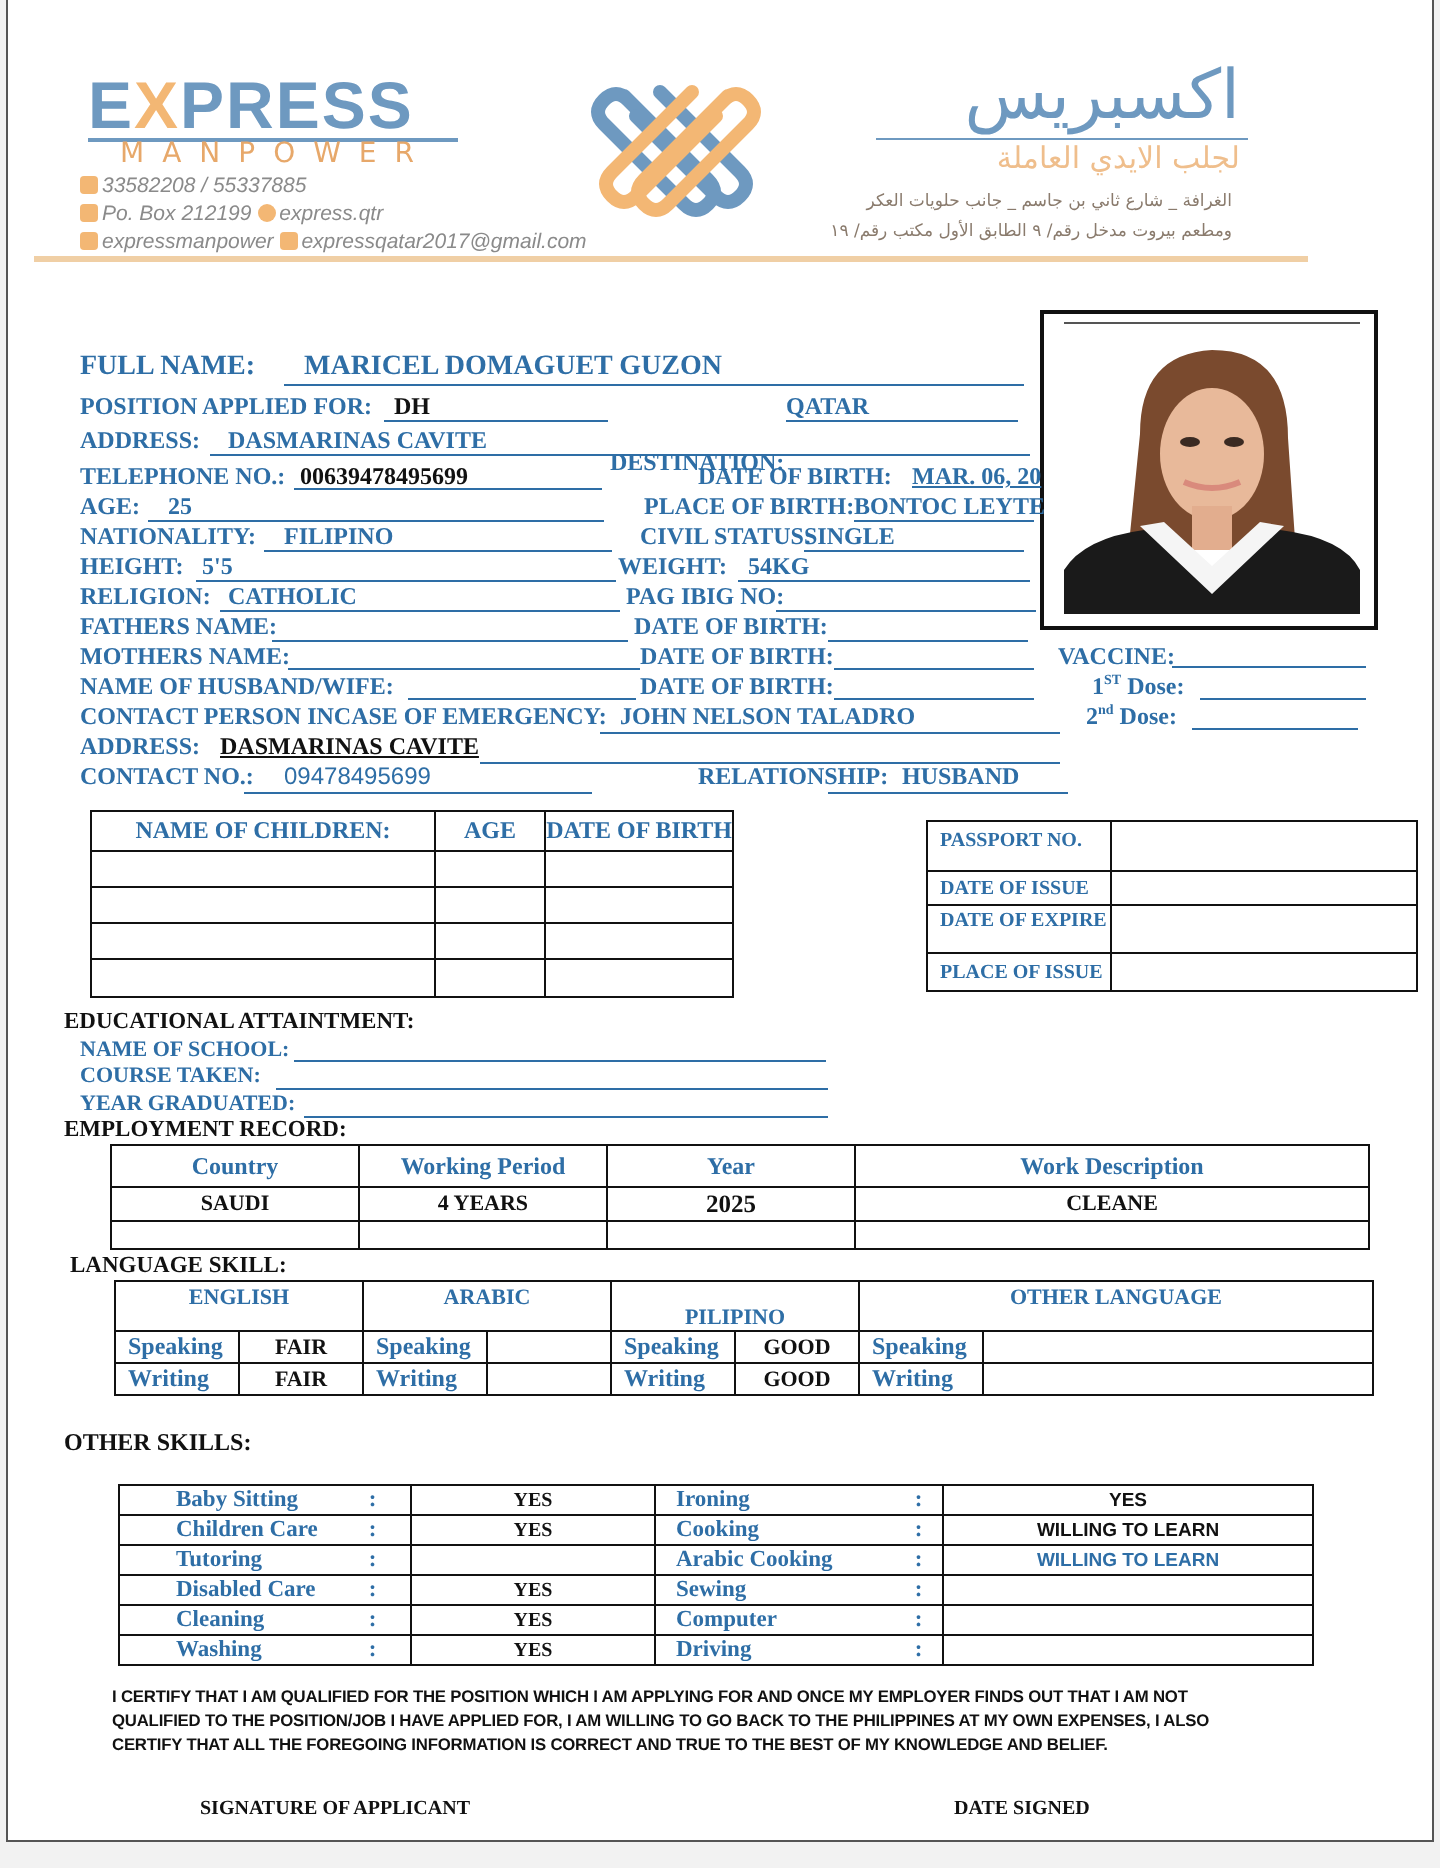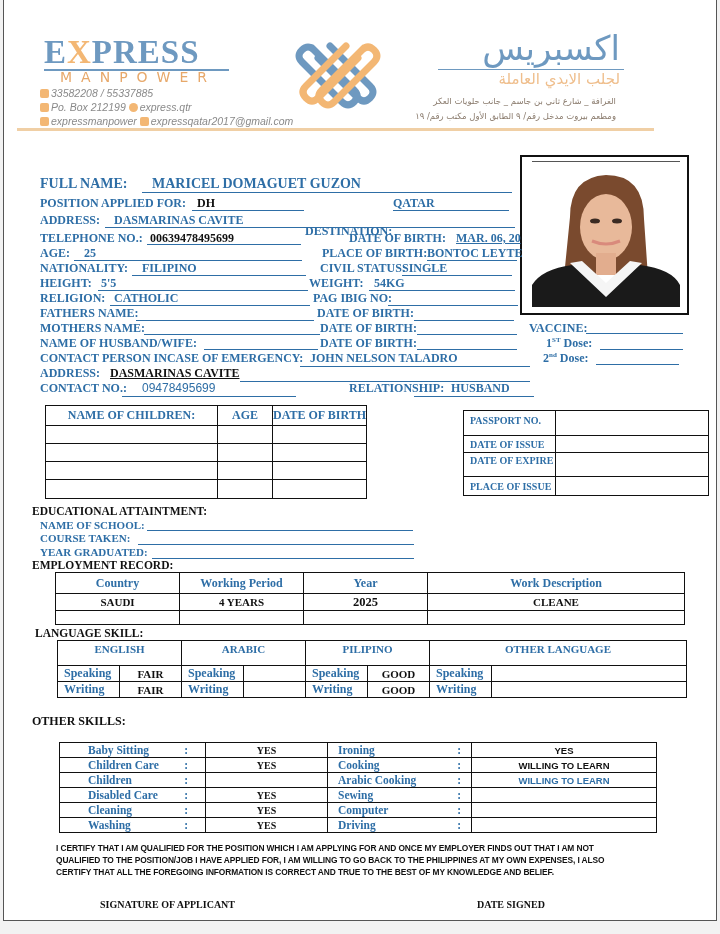--- a/index.html
+++ b/index.html
@@ -8,21 +8,21 @@
   .page { position: absolute; left: 3px; top: 0; width: 714px; height: 921px; background: #fff; border: 1px solid #555; border-top: none; }
   .bottom-bar { position: absolute; left: 0; top: 921px; width: 720px; height: 13px; background: #f2f2f2; }
   .abs { position: absolute; }
   .blue { color: #2e6ea6; }
   .dark { color: #111; }
   .lbl { font-family: "Liberation Serif", serif; font-weight: bold; color: #2e6ea6; font-size: 12px; white-space: nowrap; }
   .val { font-family: "Liberation Serif", serif; font-weight: bold; font-size: 12px; white-space: nowrap; }
   .ul { position: absolute; height: 0; border-bottom: 1px solid #2e6ea6; }
 
   
-  .logo-express { font-family: Liberation Serif, serif; font-weight: bold; font-size: 33px; color: #6e99c0; letter-spacing: 1px; }
+  .logo-express { font-family: Liberation Sans, sans-serif; font-weight: bold; font-size: 33px; color: #6e99c0; letter-spacing: 1px; }
   .logo-express .x { color: #f3b774; }
   .logo-manpower { font-family: "DejaVu Sans", sans-serif; font-size: 14px; color: #e7a86a; letter-spacing: 9px; }
   .contact-line { font-family: "Liberation Sans", sans-serif; font-size: 10.5px; color: #8a8a8a; white-space: nowrap; font-style: italic; }
   .ci { display: inline-block; width: 9px; height: 9px; border-radius: 2px; background: #f3b774; vertical-align: -1px; margin-right: 2px; }
   .arabic-big { font-family: "DejaVu Sans", sans-serif; font-size: 34px; color: #6e99c0; direction: rtl; white-space: nowrap; }
   .arabic-mid { font-family: "DejaVu Sans", sans-serif; font-size: 15px; color: #efbe8c; direction: rtl; white-space: nowrap; }
   .arabic-small { font-family: "DejaVu Sans", sans-serif; font-size: 8.5px; color: #8a7b6d; direction: rtl; white-space: nowrap; }
 
   
   table { border-collapse: collapse; position: absolute; font-family: "Liberation Serif", serif; }
@@ -255,21 +255,21 @@
     </tr>
   </tbody>
     </table>
 
   <div class="abs val dark" style="left:31px;top:627px;font-size:11.5px;">LANGUAGE SKILL:</div>
   <table style="left:53px;top:640px;width:630px;border:1px solid #111;">
     <tbody>
         <tr style="height:25px;">
       <td class="th" colspan="2" style="vertical-align:top;padding-top:2px;font-size:11px;">ENGLISH</td>
       <td class="th" colspan="2" style="vertical-align:top;padding-top:2px;font-size:11px;">ARABIC</td>
-      <td class="th" colspan="2" style="vertical-align:top;padding-top:2px;font-size:11px;">PILIPINO</td>
+      <td class="th" colspan="2" style="vertical-align:top;padding-top:12px;font-size:11px;">PILIPINO</td>
       <td class="th" colspan="2" style="vertical-align:top;padding-top:2px;font-size:11px;">OTHER LANGUAGE</td>
     </tr>
     <tr style="height:16px;">
       <td class="cell-l" style="width:62px;font-size:12px;">Speaking</td>
       <td class="cell-c" style="width:62px;">FAIR</td>
       <td class="cell-l" style="width:62px;font-size:12px;">Speaking</td>
       <td style="width:62px;"></td>
       <td class="cell-l" style="width:62px;font-size:12px;">Speaking</td>
       <td class="cell-c" style="width:62px;">GOOD</td>
       <td class="cell-l" style="width:62px;font-size:12px;">Speaking</td>
@@ -301,21 +301,21 @@
     </tr>
     <tr style="height:15px;">
       <td class="sk-name">Children Care</td>
       <td class="sk-colon">:</td>
       <td class="sk-val">YES</td>
       <td class="sk-name2">Cooking</td>
       <td class="sk-colon">:</td>
       <td class="sk-val2">WILLING TO LEARN</td>
     </tr>
     <tr style="height:15px;">
-      <td class="sk-name">Children</td>
+      <td class="sk-name">Tutoring</td>
       <td class="sk-colon">:</td>
       <td class="sk-val"></td>
       <td class="sk-name2">Arabic Cooking</td>
       <td class="sk-colon">:</td>
       <td class="sk-val2 blue-v">WILLING TO LEARN</td>
     </tr>
     <tr style="height:15px;">
       <td class="sk-name">Disabled Care</td>
       <td class="sk-colon">:</td>
       <td class="sk-val">YES</td>

